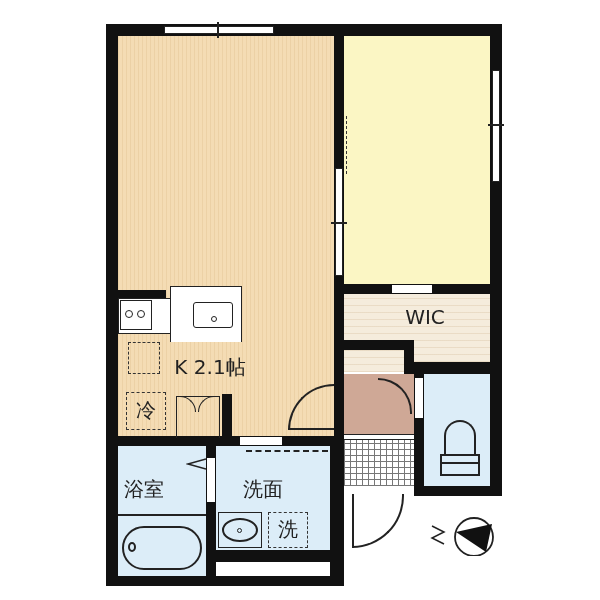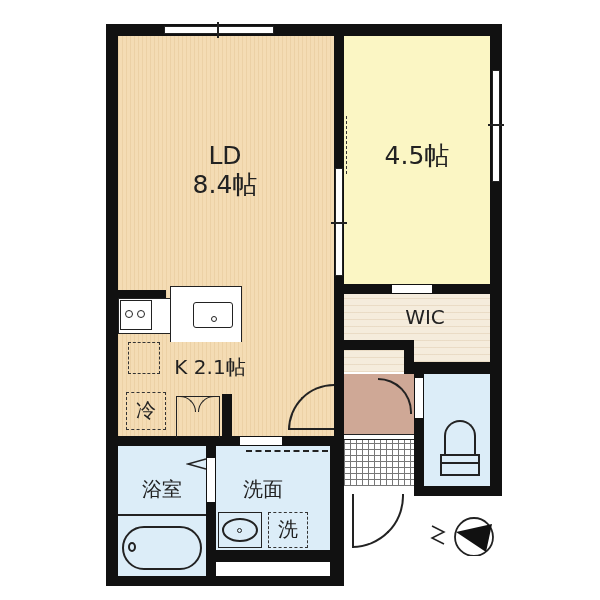--- a/index.html
+++ b/index.html
@@ -104,30 +104,25 @@
   </div>
   <div class="win" style="left:207px;top:458px;width:8px;height:44px;border:none;"></div>
 
   <div class="abs" style="left:246px;top:450px;width:82px;height:0;border-top:2px dashed #222;"></div>
   <div class="abs" style="left:218px;top:512px;width:44px;height:36px;border:1.5px solid #222;"></div>
   <div class="abs" style="left:222px;top:518px;width:36px;height:24px;border:2px solid #222;border-radius:50%;"></div>
   <div class="abs" style="left:237px;top:528px;width:5px;height:5px;border:1.5px solid #222;border-radius:50%;"></div>
   <div class="dash-box" style="left:268px;top:512px;width:40px;height:36px;text-align:center;font-size:20px;line-height:32px;color:#222;">洗</div>
   <div class="abs" style="left:216px;top:562px;width:112px;height:12px;background:#fff;"></div>
 
-  <div class="label big" style="left:150px;top:142px;width:150px;">
-    <div>LD</div>
-    <div>8.4帖</div>
-  </div>
   <div class="label big" style="left:344px;top:142px;width:146px;">
-    <div>4.5帖</div>
   </div>
   <div class="label mid" style="left:370px;top:306px;width:110px;">WIC</div>
   <div class="label mid" style="left:160px;top:356px;width:100px;">K 2.1帖</div>
-  <div class="label mid" style="left:118px;top:478px;width:88px;">浴室</div>
+  <div class="label mid" style="left:100px;top:478px;width:88px;">浴室</div>
   <div class="label mid" style="left:216px;top:478px;width:94px;">洗面</div>
 
   <div class="abs" style="left:430px;top:516px;width:66px;height:40px;">
     <svg width="66" height="40" viewBox="0 0 66 40">
       <polyline points="2,10 14,16 2,22 14,28" fill="none" stroke="#222" stroke-width="1.5" transform="rotate(0)"></polyline>
       <circle cx="44" cy="21" r="19" fill="#fff" stroke="#222" stroke-width="1.8"></circle>
       <polygon points="26,16 62,8 56,36" fill="#111"></polygon>
     </svg>
   </div>
   <div class="abs" style="left:0;top:0;width:0;height:0;overflow:hidden;">N</div>

